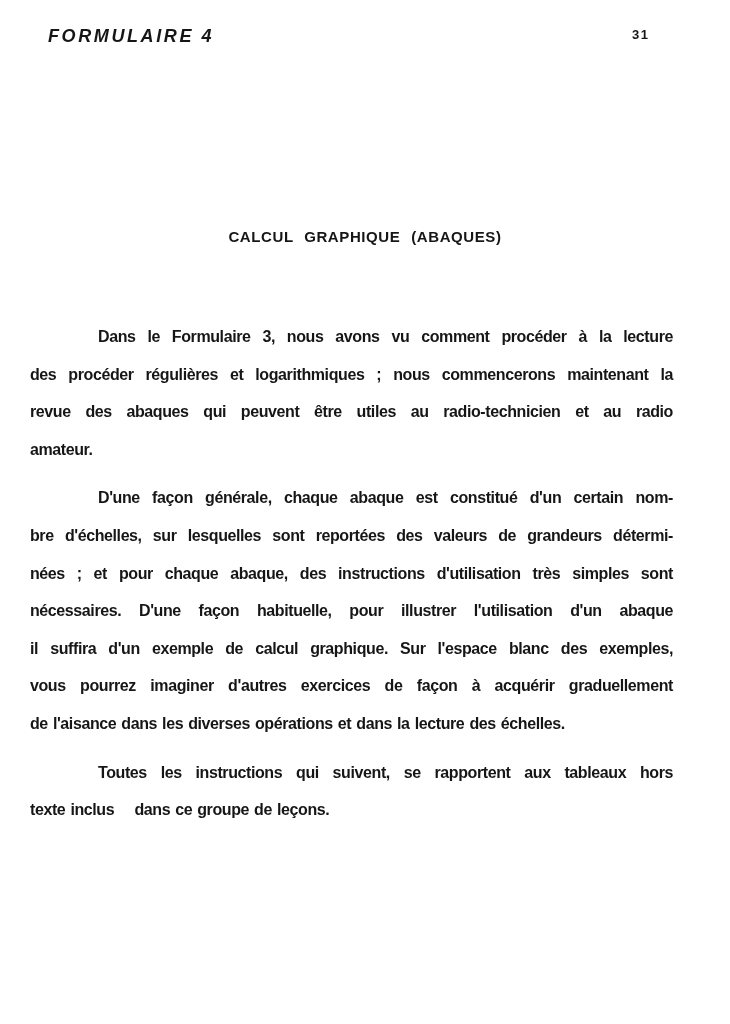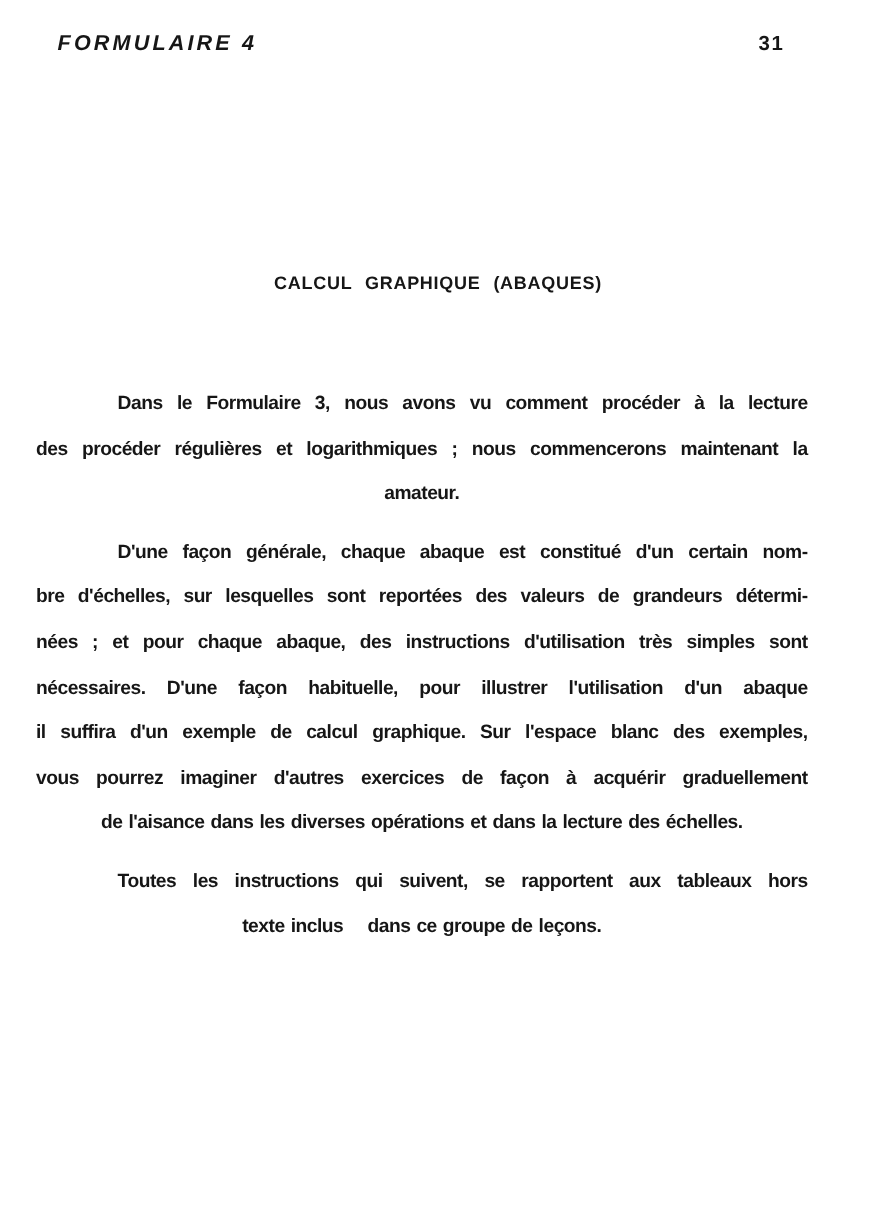--- a/index.html
+++ b/index.html
@@ -25,21 +25,21 @@
     font-size: 18px;
     font-weight: 700;
     font-style: italic;
     letter-spacing: 2.6px;
     white-space: nowrap;
   }
   .folio-num {
     position: absolute;
     left: 632px;
     top: 27px;
-    font-size: 17px;
+    font-size: 13px;
     font-weight: 700;
     letter-spacing: 1.5px;
   }
   
   .title {
     position: absolute;
     left: 0;
     right: 0;
     top: 228px;
     margin: 0;
@@ -62,21 +62,20 @@
     padding: 0;
   }
   .ln {
     display: block;
     font-size: 16px;
     font-weight: 700;
     line-height: 37.6px;
     letter-spacing: -0.4px;
     word-spacing: 1px;
     white-space: normal;
-    text-align: center;
   }
   .ln.j {
     text-align: justify;
     text-align-last: justify;
   }
   .ln.ind {
     padding-left: 68px;
   }
 </style>
 </head>
@@ -88,20 +87,21 @@
 
   <span class="folio-num">31</span>
 
   <h1 class="title">CALCUL GRAPHIQUE (ABAQUES)</h1>
 
   <section class="body">
 
     <p class="para">
       <span class="ln j ind">Dans le Formulaire 3, nous avons vu comment procéder à la lecture</span>
       <span class="ln j">des procéder régulières et logarithmiques ; nous commencerons maintenant la</span>
+      <span class="ln j">revue des abaques qui peuvent être utiles au radio-technicien et au radio</span>
       <span class="ln">amateur.</span>
     </p>
 
     <p class="para">
       <span class="ln j ind">D'une façon générale, chaque abaque est constitué d'un certain nom-</span>
       <span class="ln j">bre d'échelles, sur lesquelles sont reportées des valeurs de grandeurs détermi-</span>
       <span class="ln j">nées ; et pour chaque abaque, des instructions d'utilisation très simples sont</span>
       <span class="ln j">nécessaires. D'une façon habituelle, pour illustrer l'utilisation d'un abaque</span>
       <span class="ln j">il suffira d'un exemple de calcul graphique. Sur l'espace blanc des exemples,</span>
       <span class="ln j">vous pourrez imaginer d'autres exercices de façon à acquérir graduellement</span>

